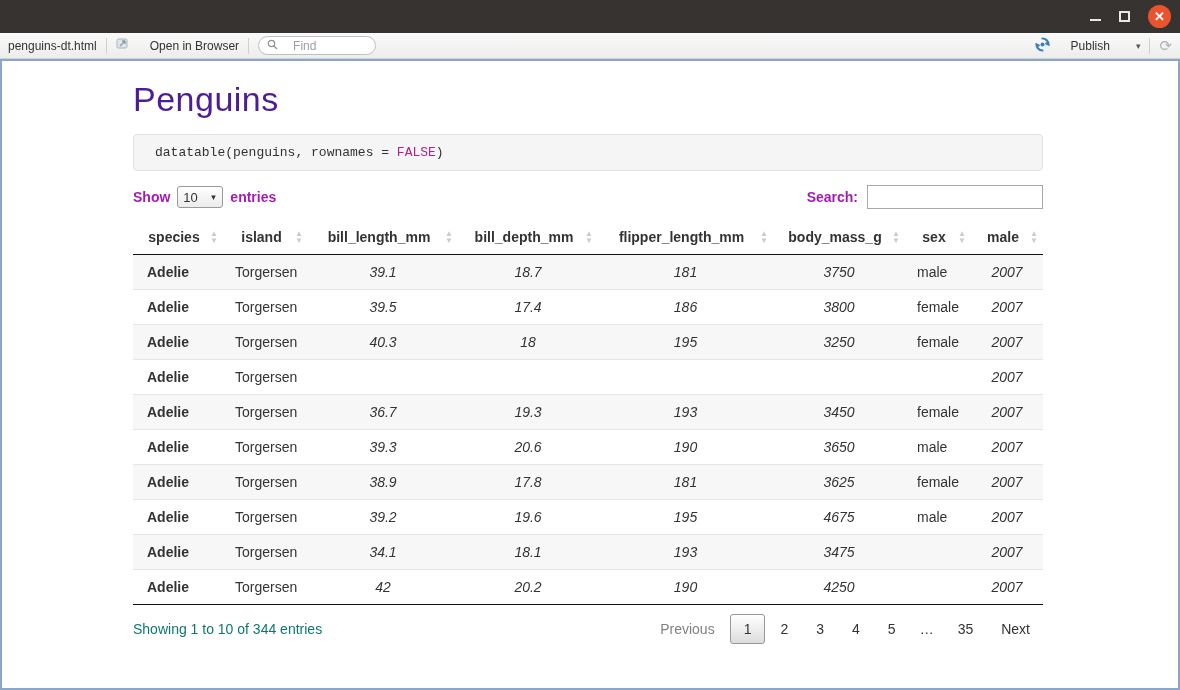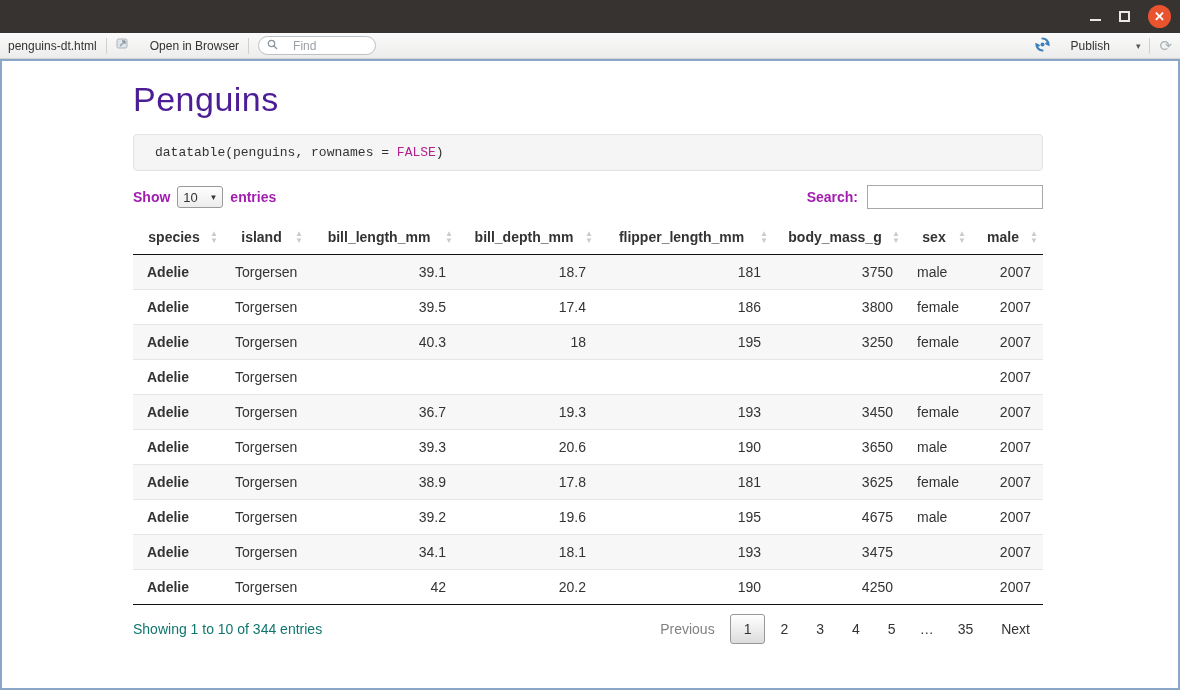--- a/index.html
+++ b/index.html
@@ -95,21 +95,21 @@
   table.dt th:nth-child(3){width:150px} table.dt th:nth-child(4){width:140px}
   table.dt th:nth-child(5){width:175px} table.dt th:nth-child(6){width:132px}
   table.dt th:nth-child(7){width:66px} table.dt th:nth-child(8){width:72px}
   .sort-icon {
     position:absolute; right:5px; top:50%; transform:translateY(-50%);
     display:flex; flex-direction:column; align-items:center;
     color:#cbcbcb; font-size:8px; line-height:6.5px;
   }
   table.dt td { padding:9px 12px; overflow:hidden; white-space:nowrap; }
   table.dt td:first-child { padding-left:14px;font-weight:bold; }
-  table.dt .align-right { text-align:right; }
+  table.dt .align-right { text-align:center;font-style:italic; }
   table.dt .align-left { text-align:left; }
   table.dt tbody tr:nth-child(odd) { background:#f7f7f7; }
   table.dt tbody td { border-top:1px solid #e6e6e6; }
   table.dt tbody tr:first-child td { border-top:none; }
 
   
   .dt-footer { display:flex; justify-content:space-between; align-items:center; margin-top:9px; font-size:14px; width:910px; }
   .dt-info { color:#0f766e; }
   .pagination { display:flex; align-items:flex-end; }
   .page-btn { padding:7px 13px; margin-left:2px; color:#333; cursor:pointer; }

